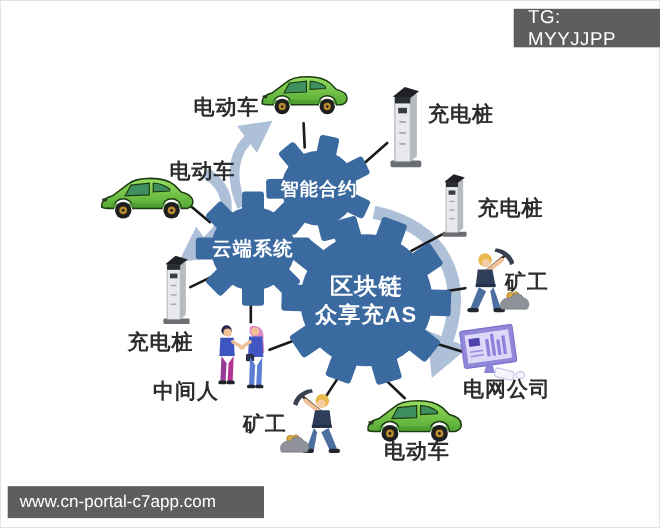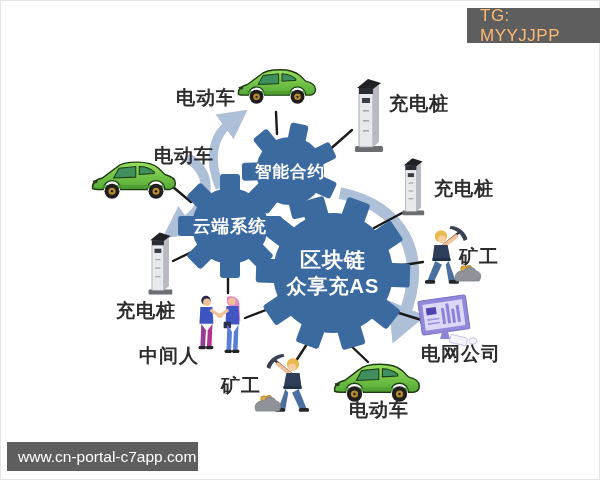--- a/index.html
+++ b/index.html
@@ -3,24 +3,24 @@
 <meta charset="utf-8">
 <style>
   html,body{margin:0;padding:0;background:#fff;}
   .stage{
     position:relative;width:600px;height:480px;background:#ffffff;overflow:hidden;
     font-family:"Liberation Sans","DejaVu Sans",sans-serif;
     box-shadow:inset 0 0 0 1px #e4e4e4;
   }
   .badge{
     position:absolute;left:467px;top:8px;height:35px;display:flex;align-items:center;
-    padding:0 13px;background:#5e5e5e;color:#fdba74;font-size:17px;letter-spacing:.5px;
+    padding:0 13px;background:#5e5e5e;color:#ffffff;font-size:17px;letter-spacing:.5px;
   }
   .urlbar{
-    position:absolute;left:7px;top:442px;width:191px;height:29px;display:flex;align-items:center;
+    position:absolute;left:7px;top:442px;width:233px;height:29px;display:flex;align-items:center;
     padding-left:11px;background:#5e5e5e;color:#ffffff;font-size:15.5px;box-sizing:border-box;
   }
   svg text{font-family:"Liberation Sans","DejaVu Sans",sans-serif;}
   .nodelabel{fill:#2d2d2d;font-size:19px;font-weight:600;letter-spacing:1px;}
   .geartext{fill:#ffffff;font-weight:600;letter-spacing:1px;}
 </style>
 </head>
 <body>
 
 <div class="stage">

